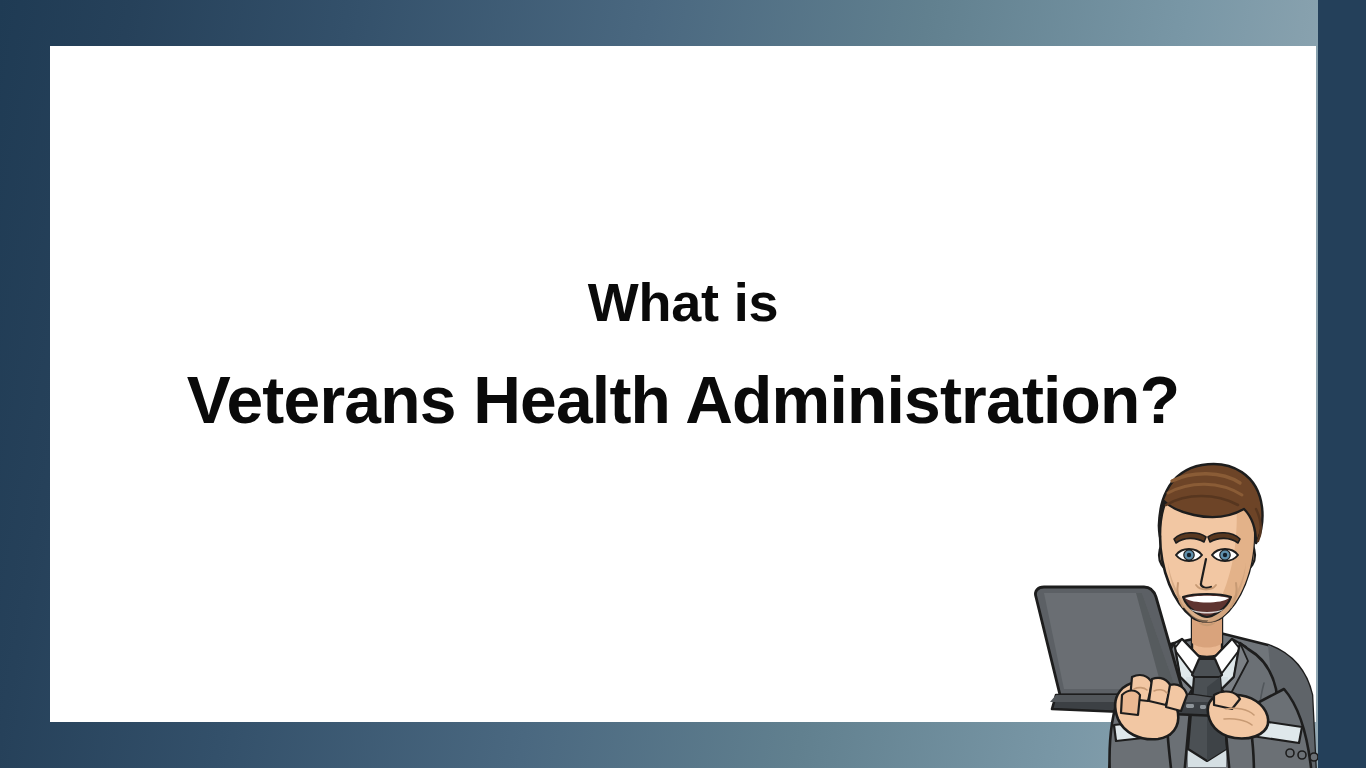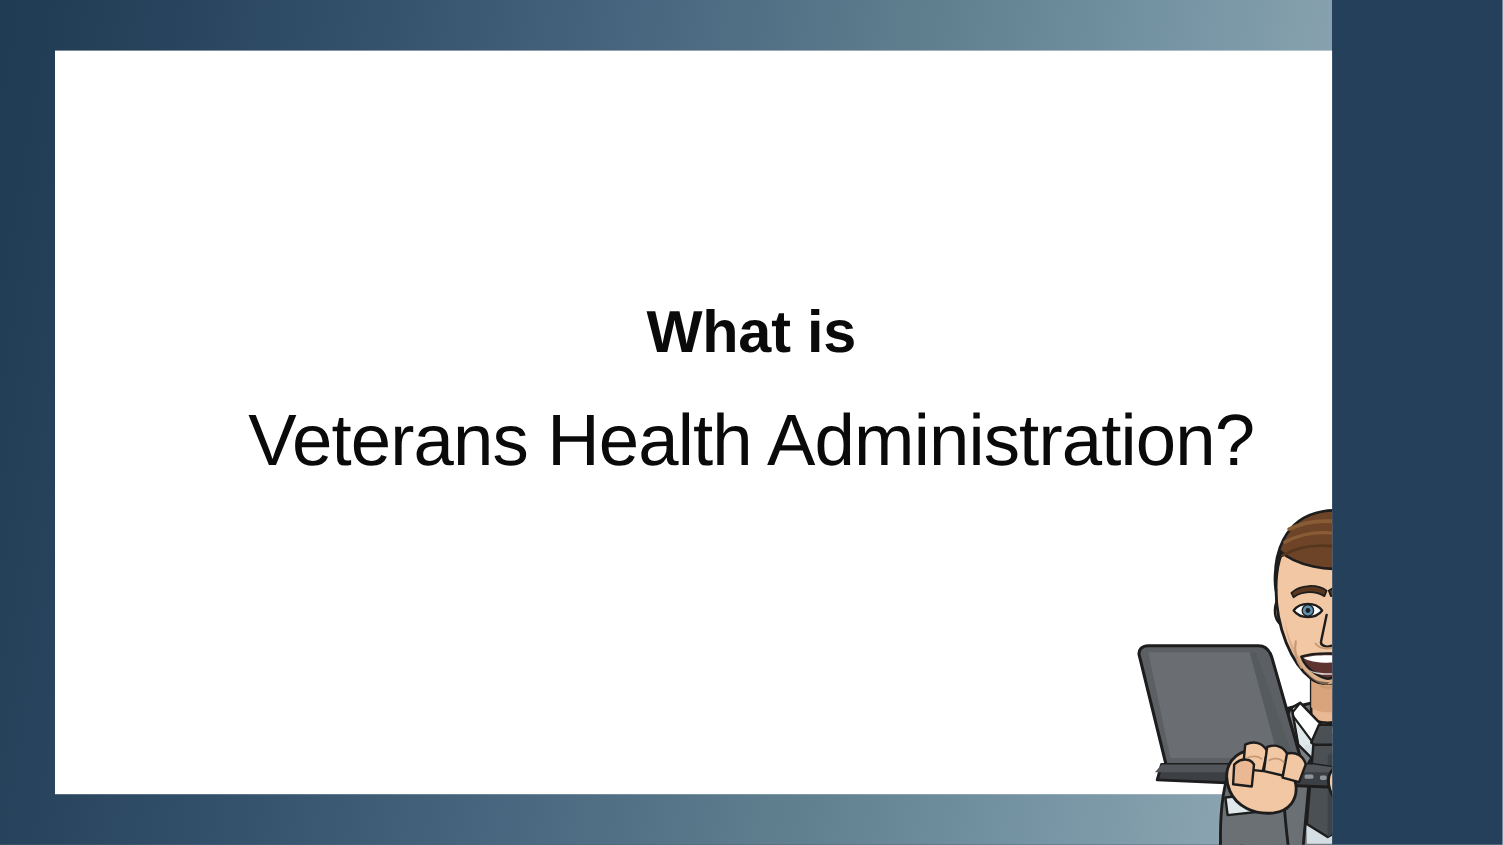--- a/index.html
+++ b/index.html
@@ -11,21 +11,21 @@
     overflow: hidden;
   }
   body {
     font-family: "Liberation Sans", sans-serif;
     background: #24405a;
   }
 
   
   #slide {
     position: relative;
-    width: 1211px;
+    width: 1318px;
     height: 768px;
     overflow: hidden;
   }
 
   
   #slide-background {
     position: absolute;
     inset: 0;
     background: linear-gradient(
       100deg,
@@ -63,21 +63,21 @@
   }
   .title-line-1 {
     font-size: 54px;
     font-weight: bold;
     letter-spacing: -0.2px;
     margin: 0 0 38px 0;
     white-space: nowrap;
   }
   .title-line-2 {
     font-size: 66px;
-    font-weight: normal;
+    font-weight: bold;
     letter-spacing: -0.8px;
     margin: 0;
     white-space: nowrap;
   }
 
   
   #presenter-illustration {
     position: absolute;
     left: 1016px;
     top: 437px;

